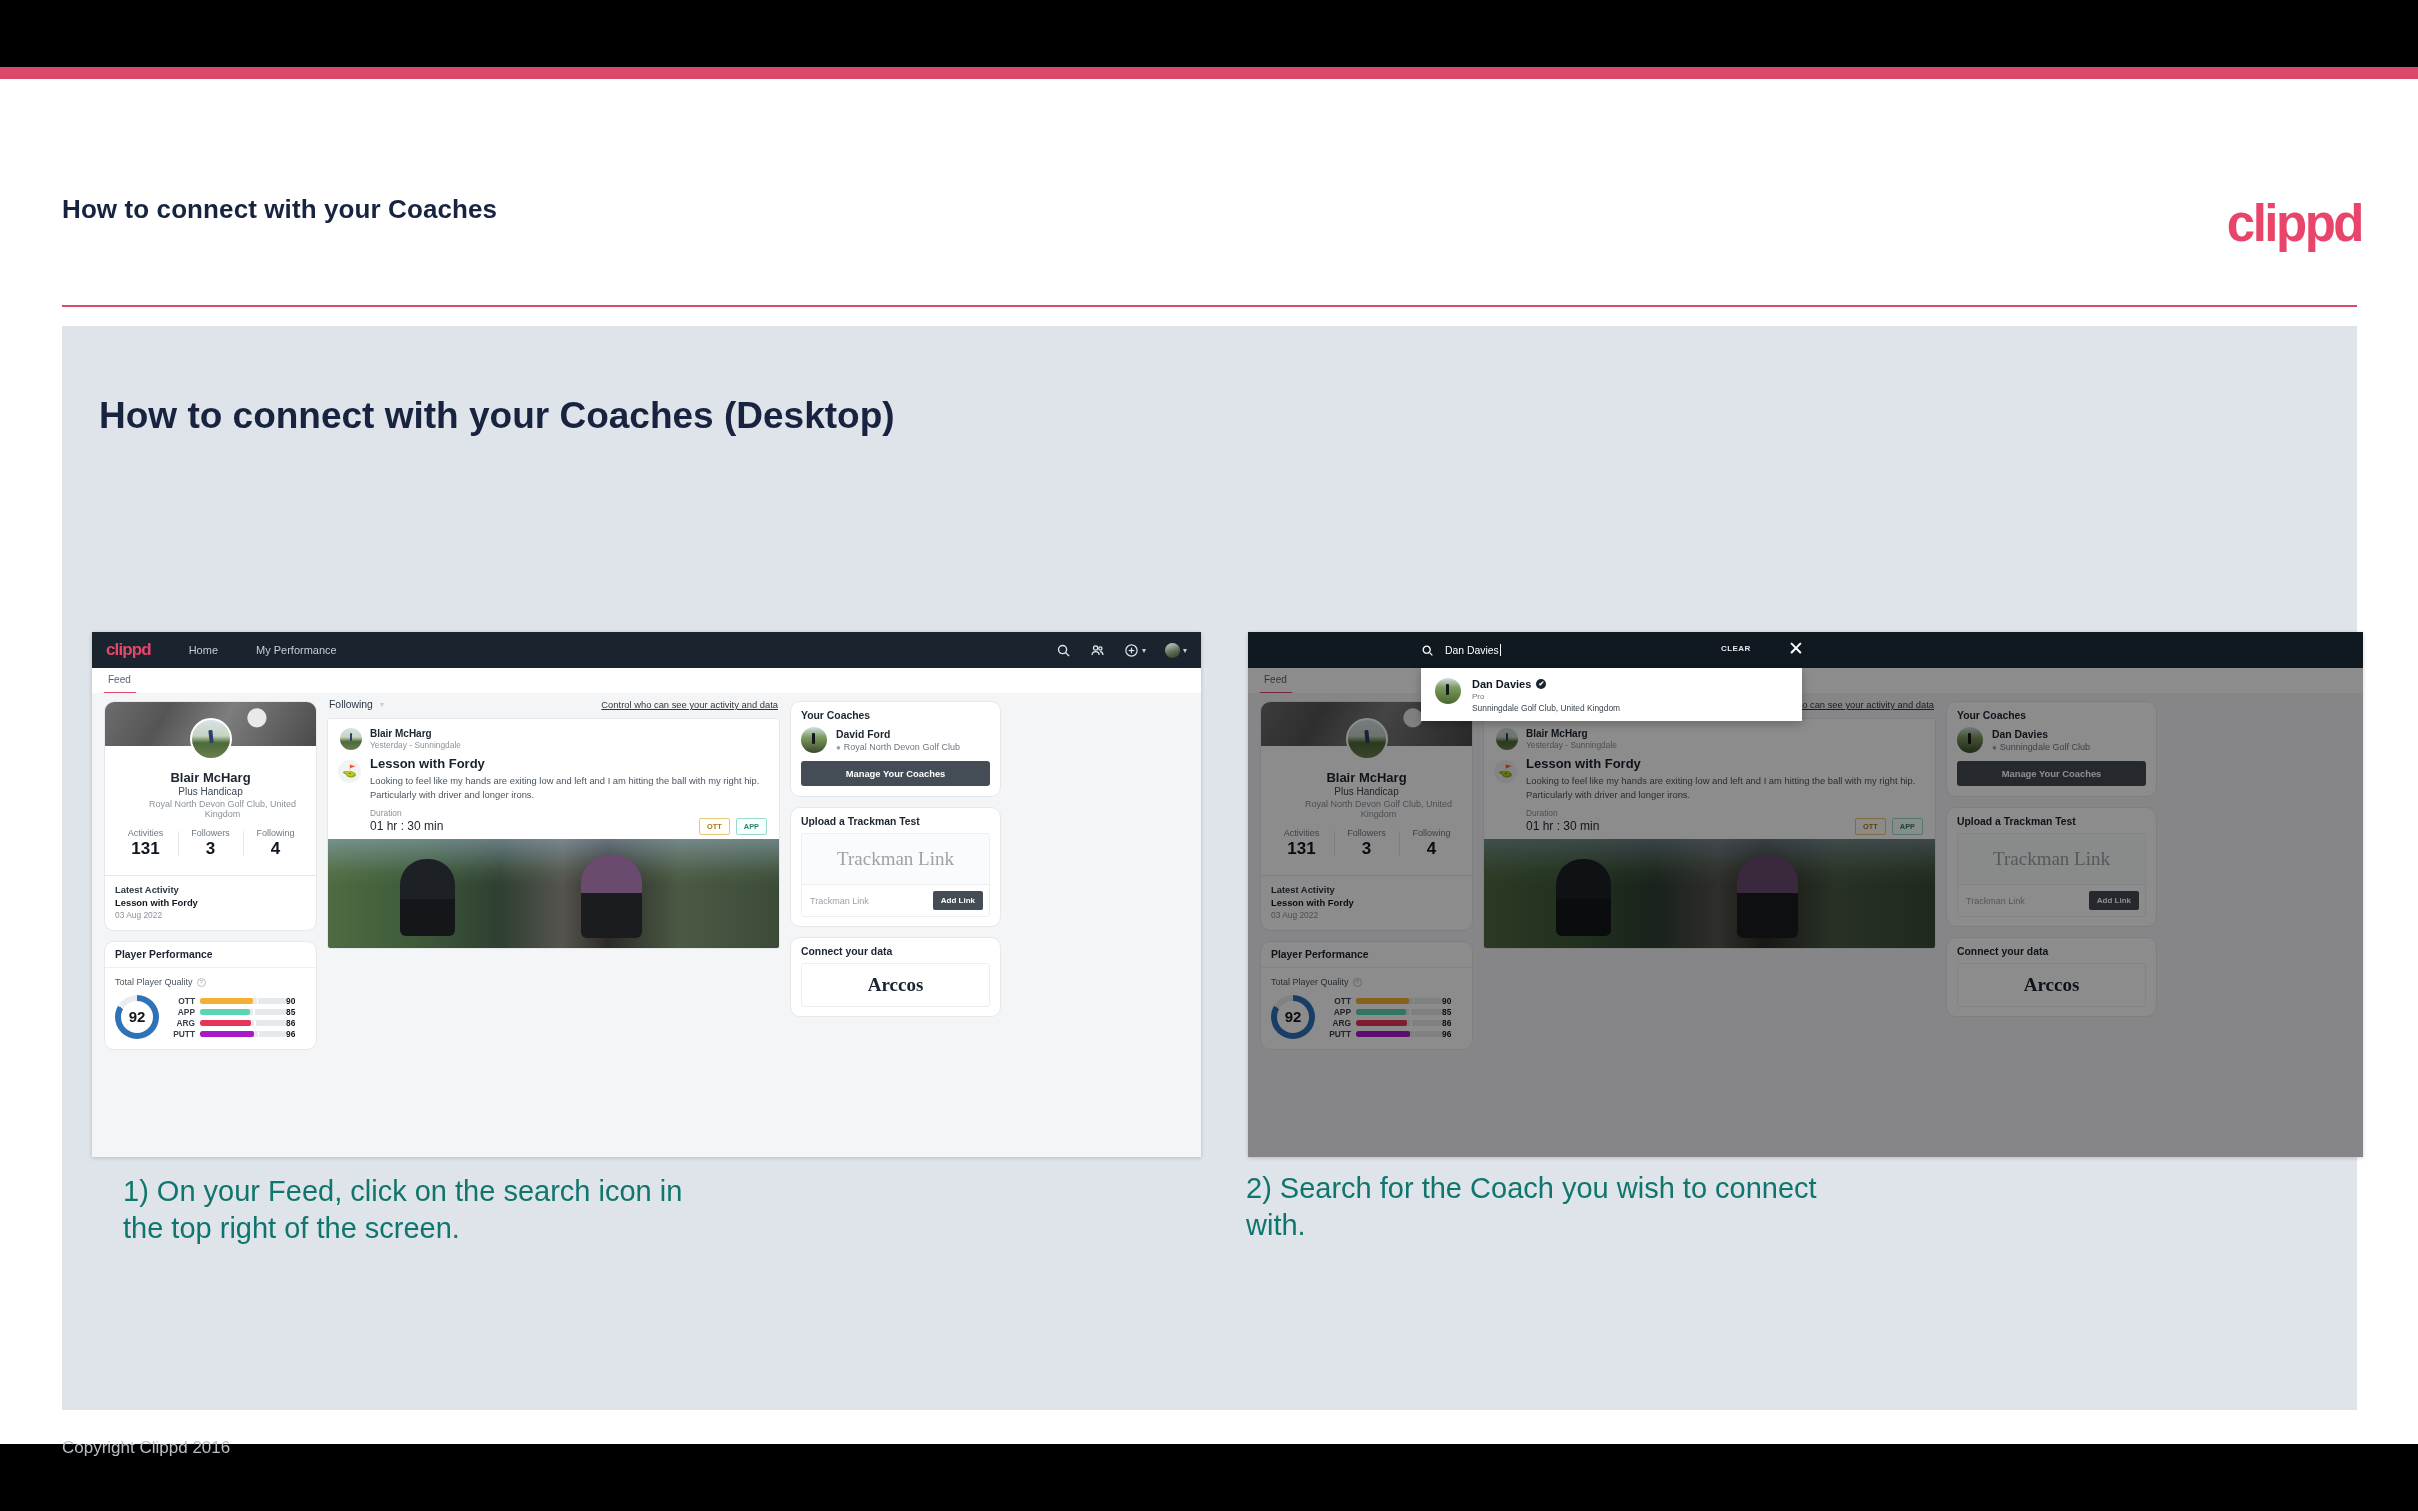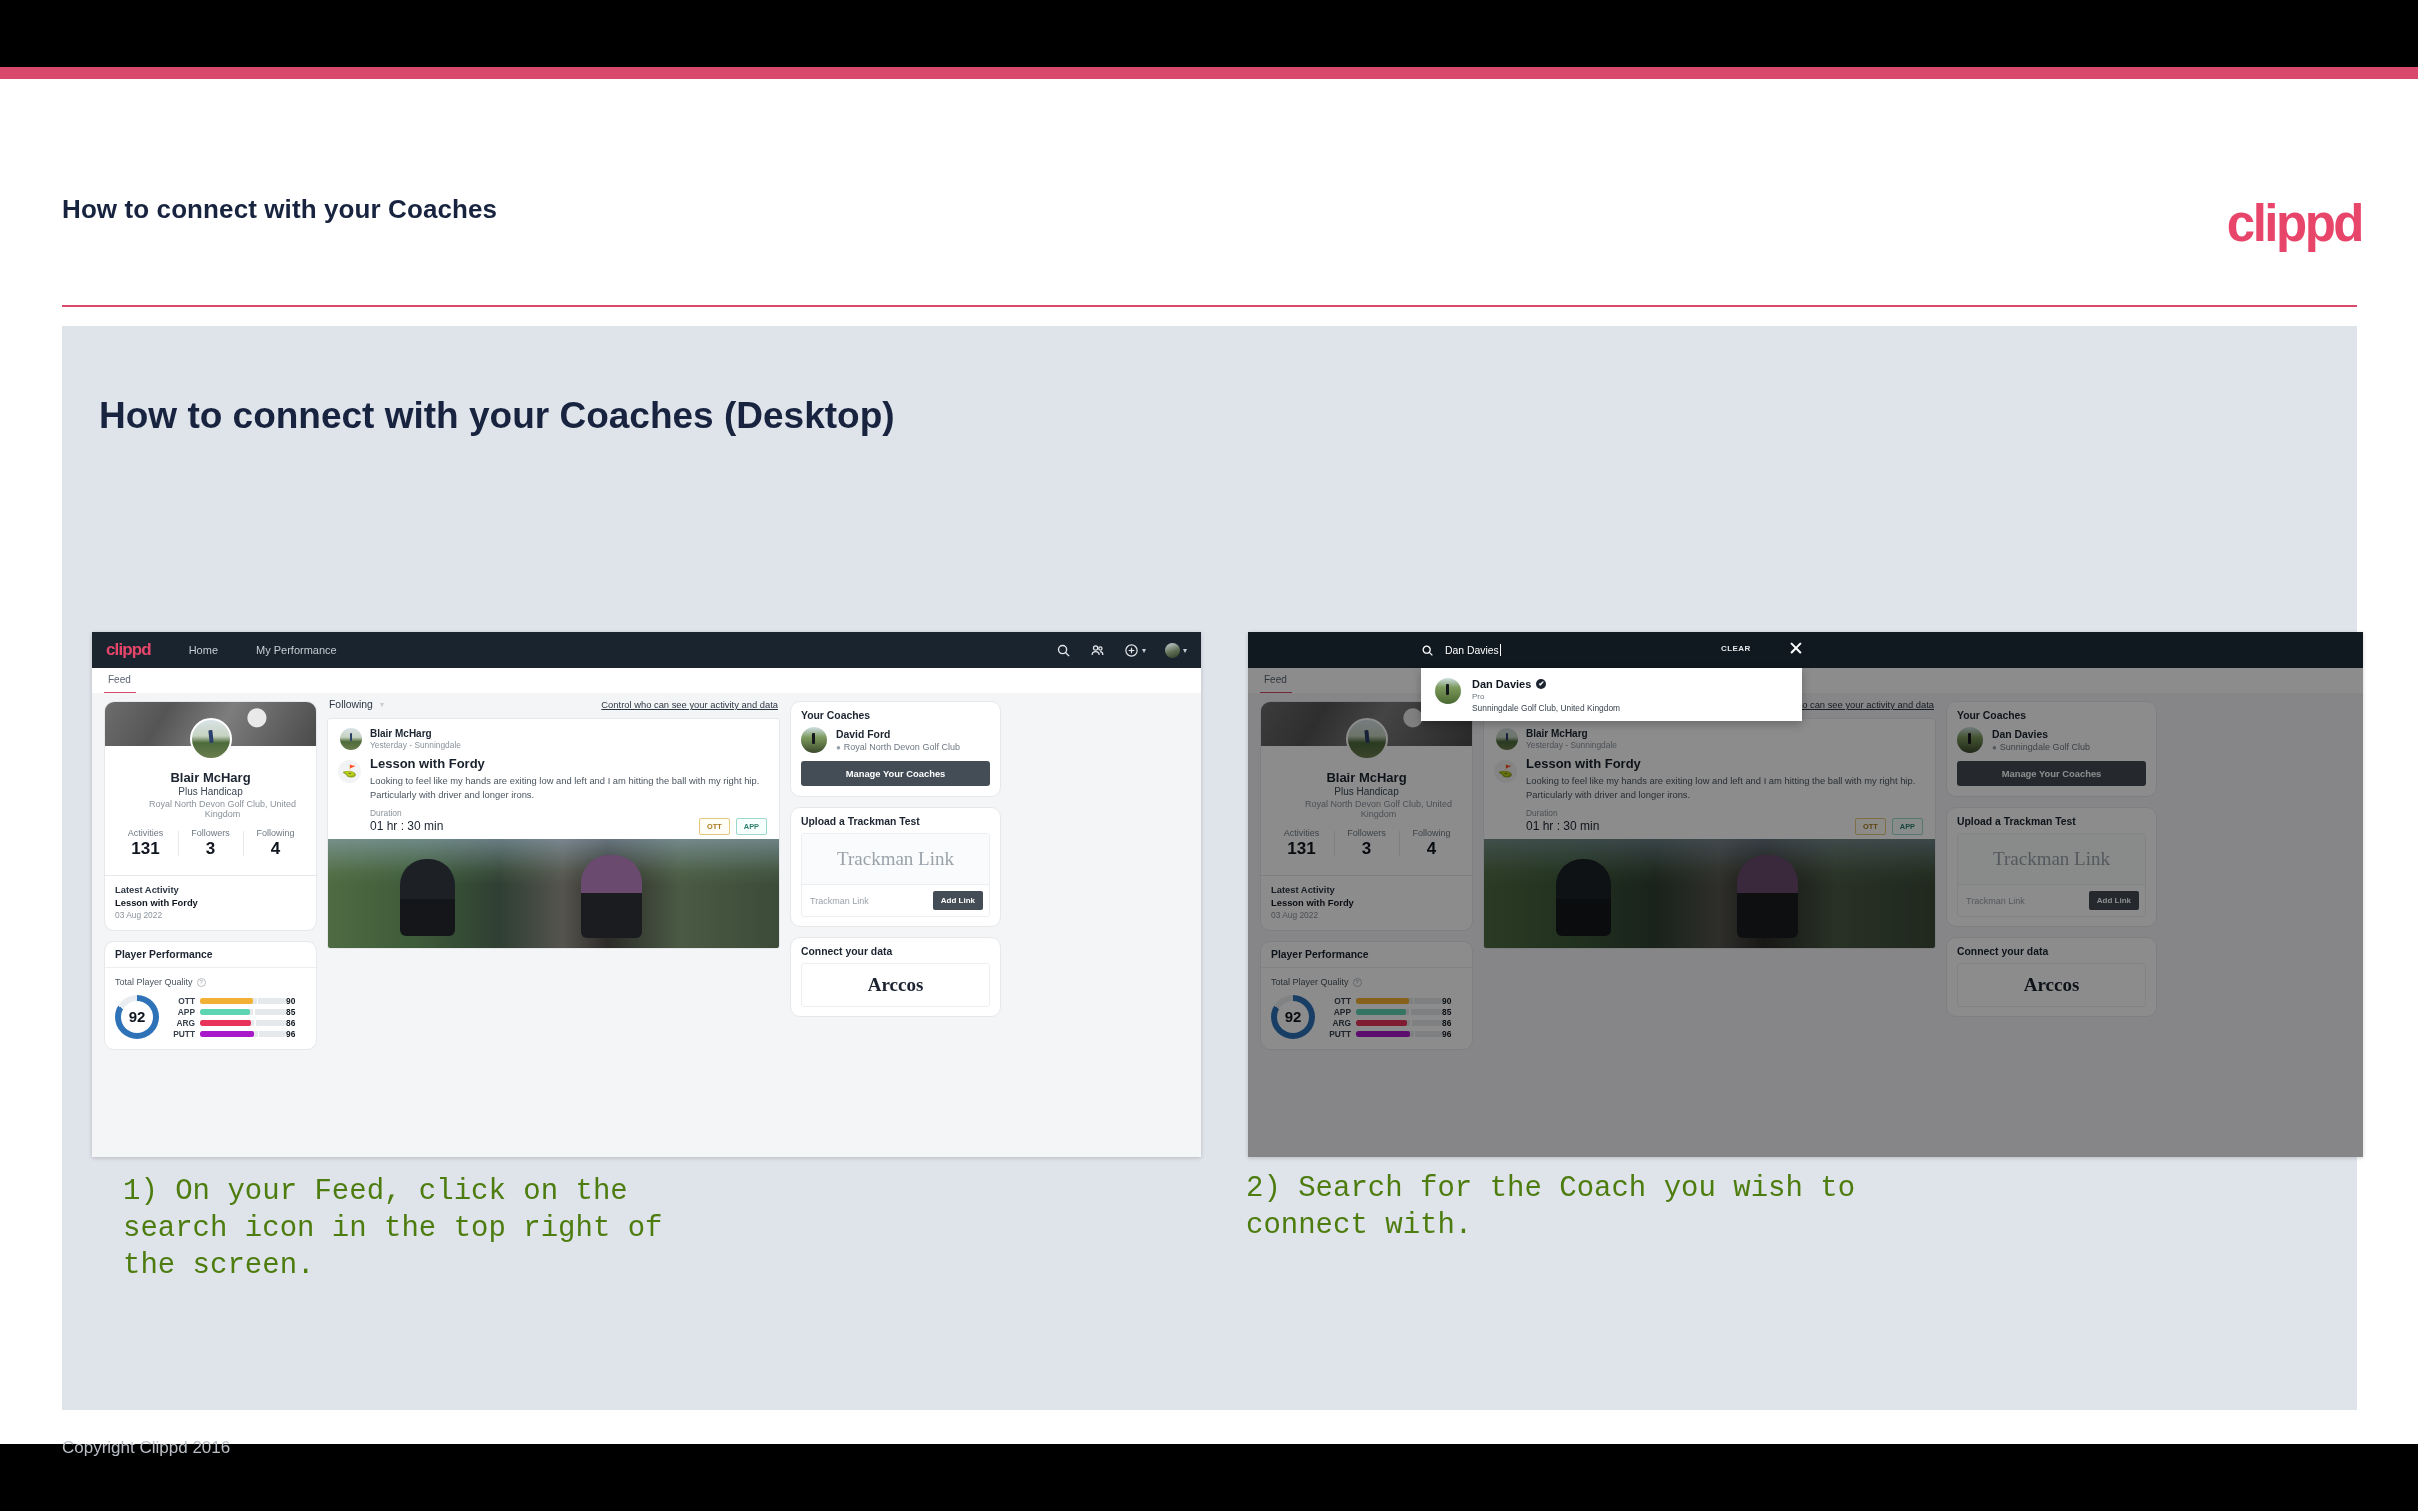--- a/index.html
+++ b/index.html
@@ -332,21 +332,21 @@
   }
   .verify {
     width:10px; height:10px; border-radius:50%; background:#1b2430;
     color:#fff; font-size:7px; line-height:10px; text-align:center;
   }
   .sugg-role { font-size:8px; color:#6e7883; margin-top:2px; }
   .sugg-club { font-size:8.4px; color:#39434e; margin-top:2px; }
 
   
   .cap {
-    position:absolute; font-size:29px; color:#4d7c0f; line-height:1.28;font-family:Liberation Mono, monospace;
+    position:absolute; font-size:29px; color:#0f766e; line-height:1.28;
   }
   .cap-1 { left:61px;   top:847px; width:594px; }
   .cap-2 { left:1184px; top:844px; width:614px; }
 
   .copyright {
     position:absolute; left:62px; top:1371px;
     font-size:17px; color:#b9bec6;
   }
 </style>
 </head>

